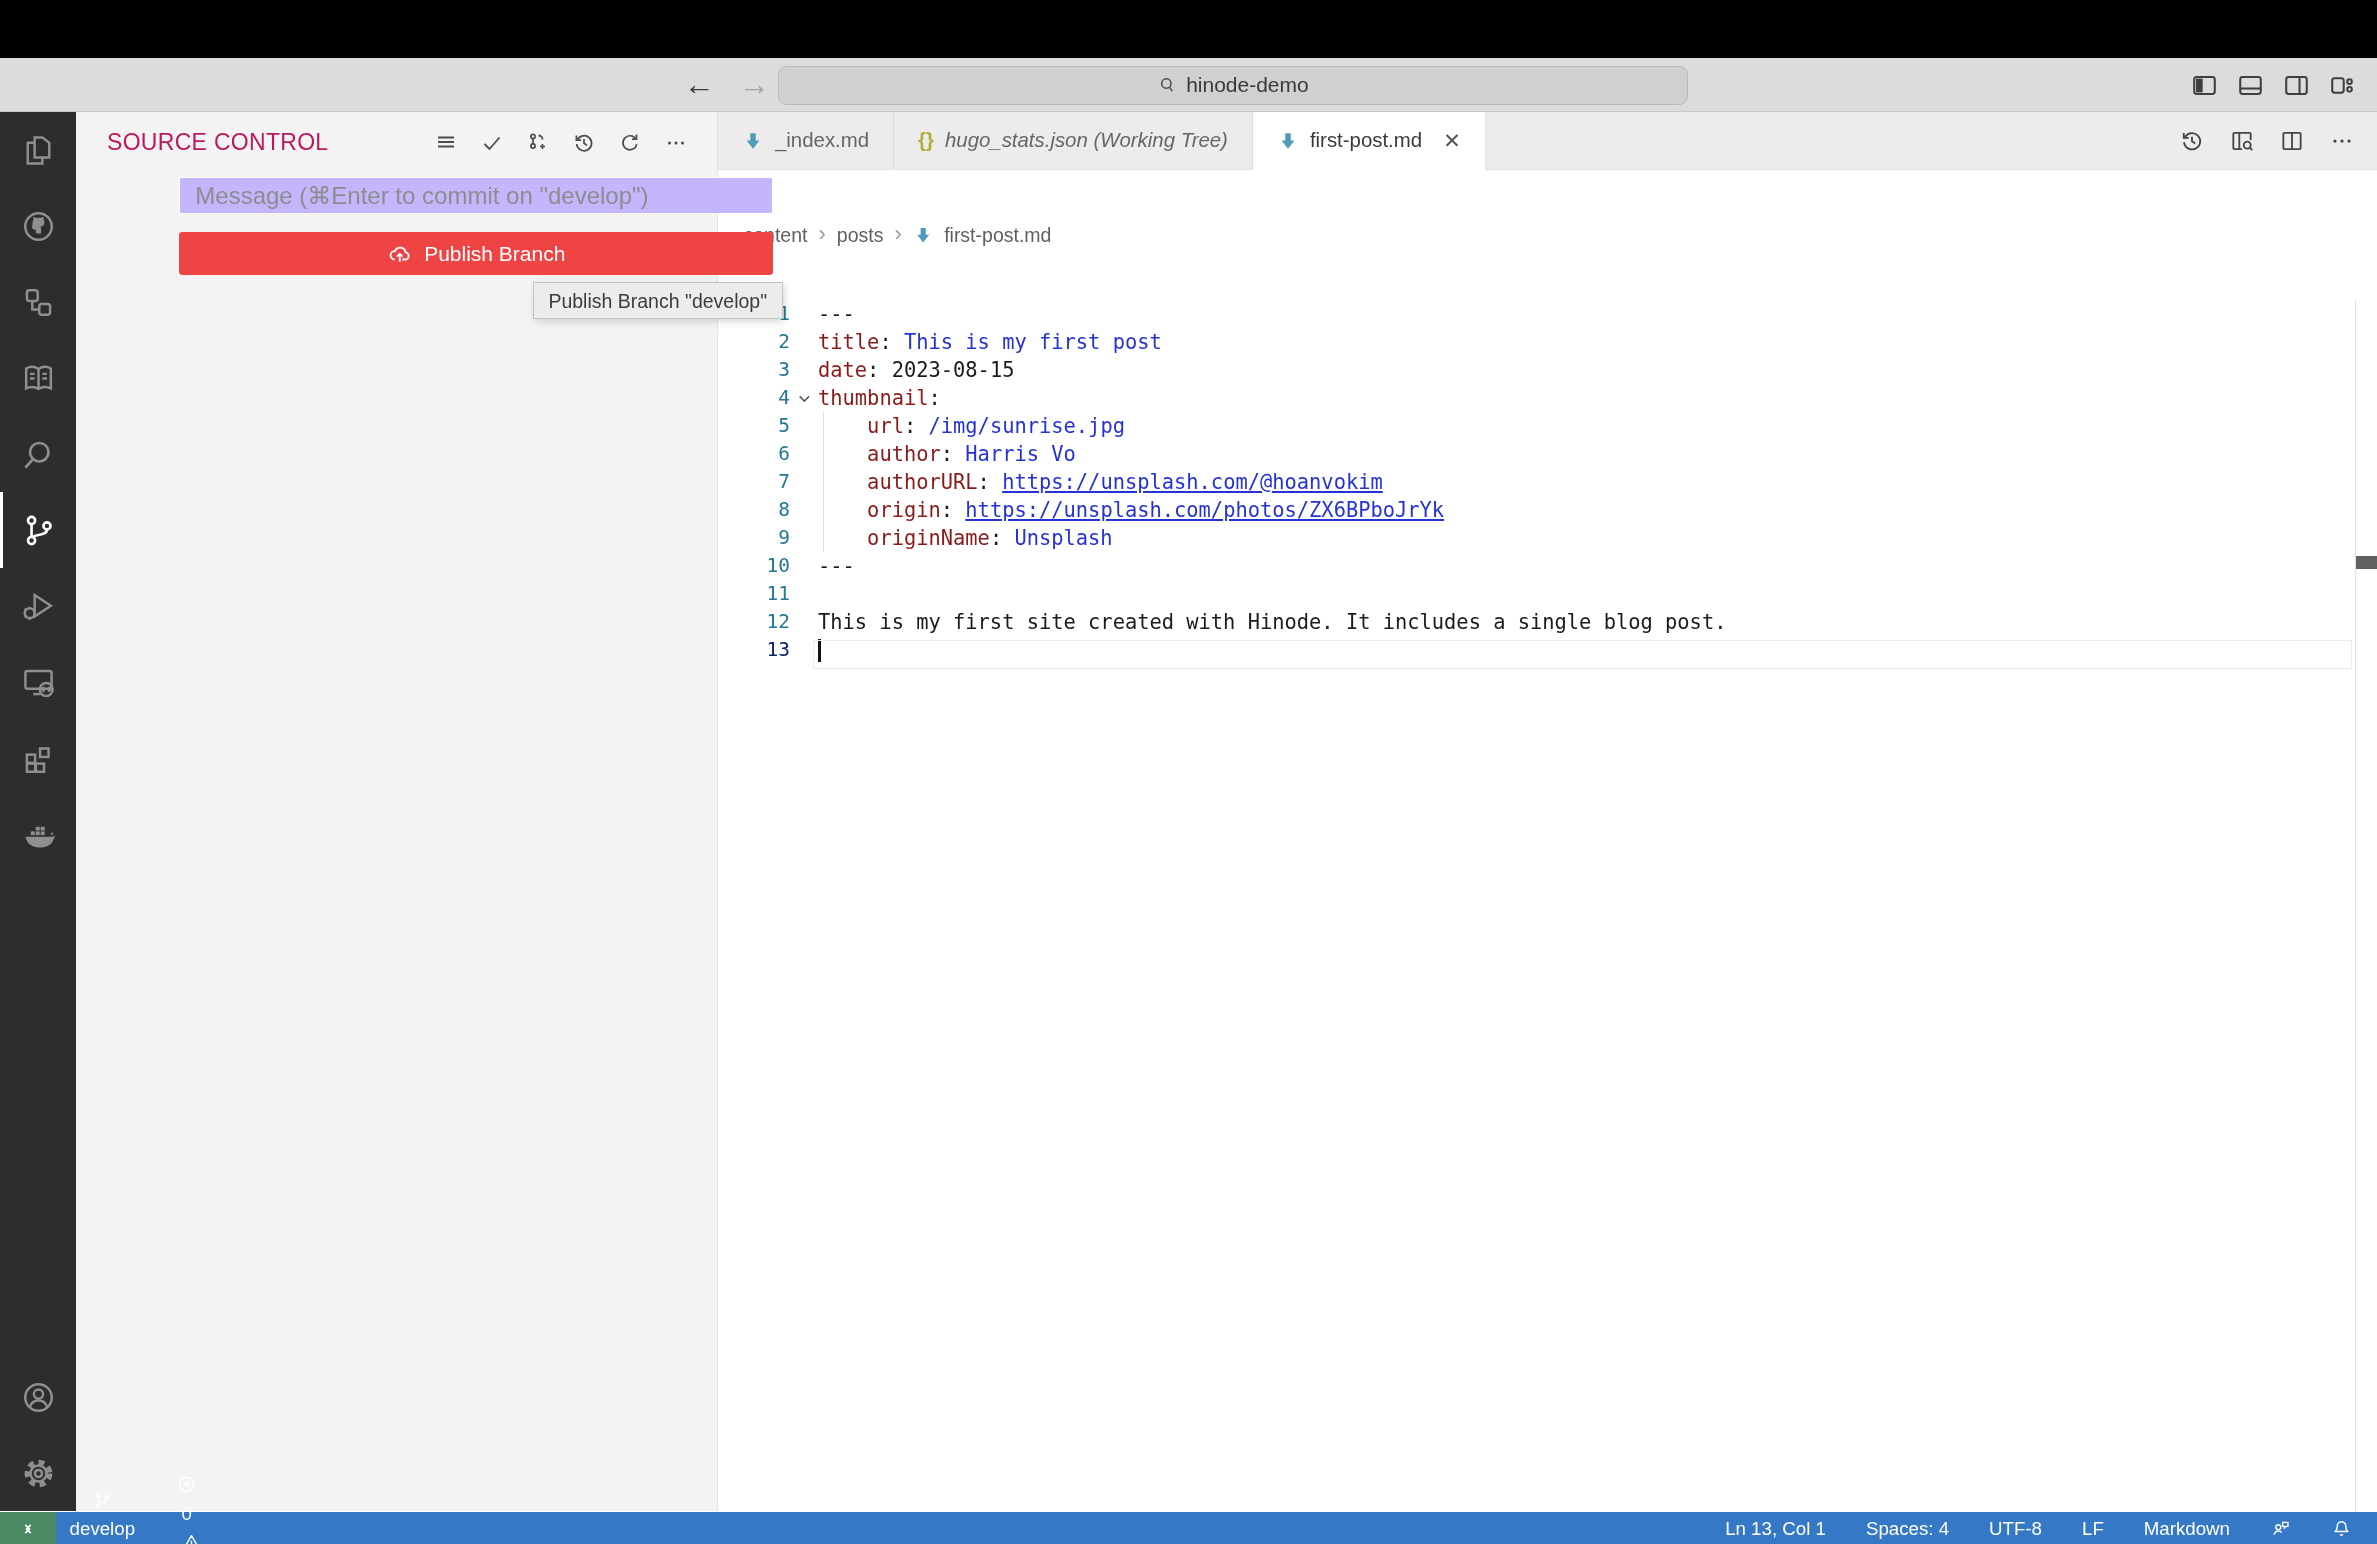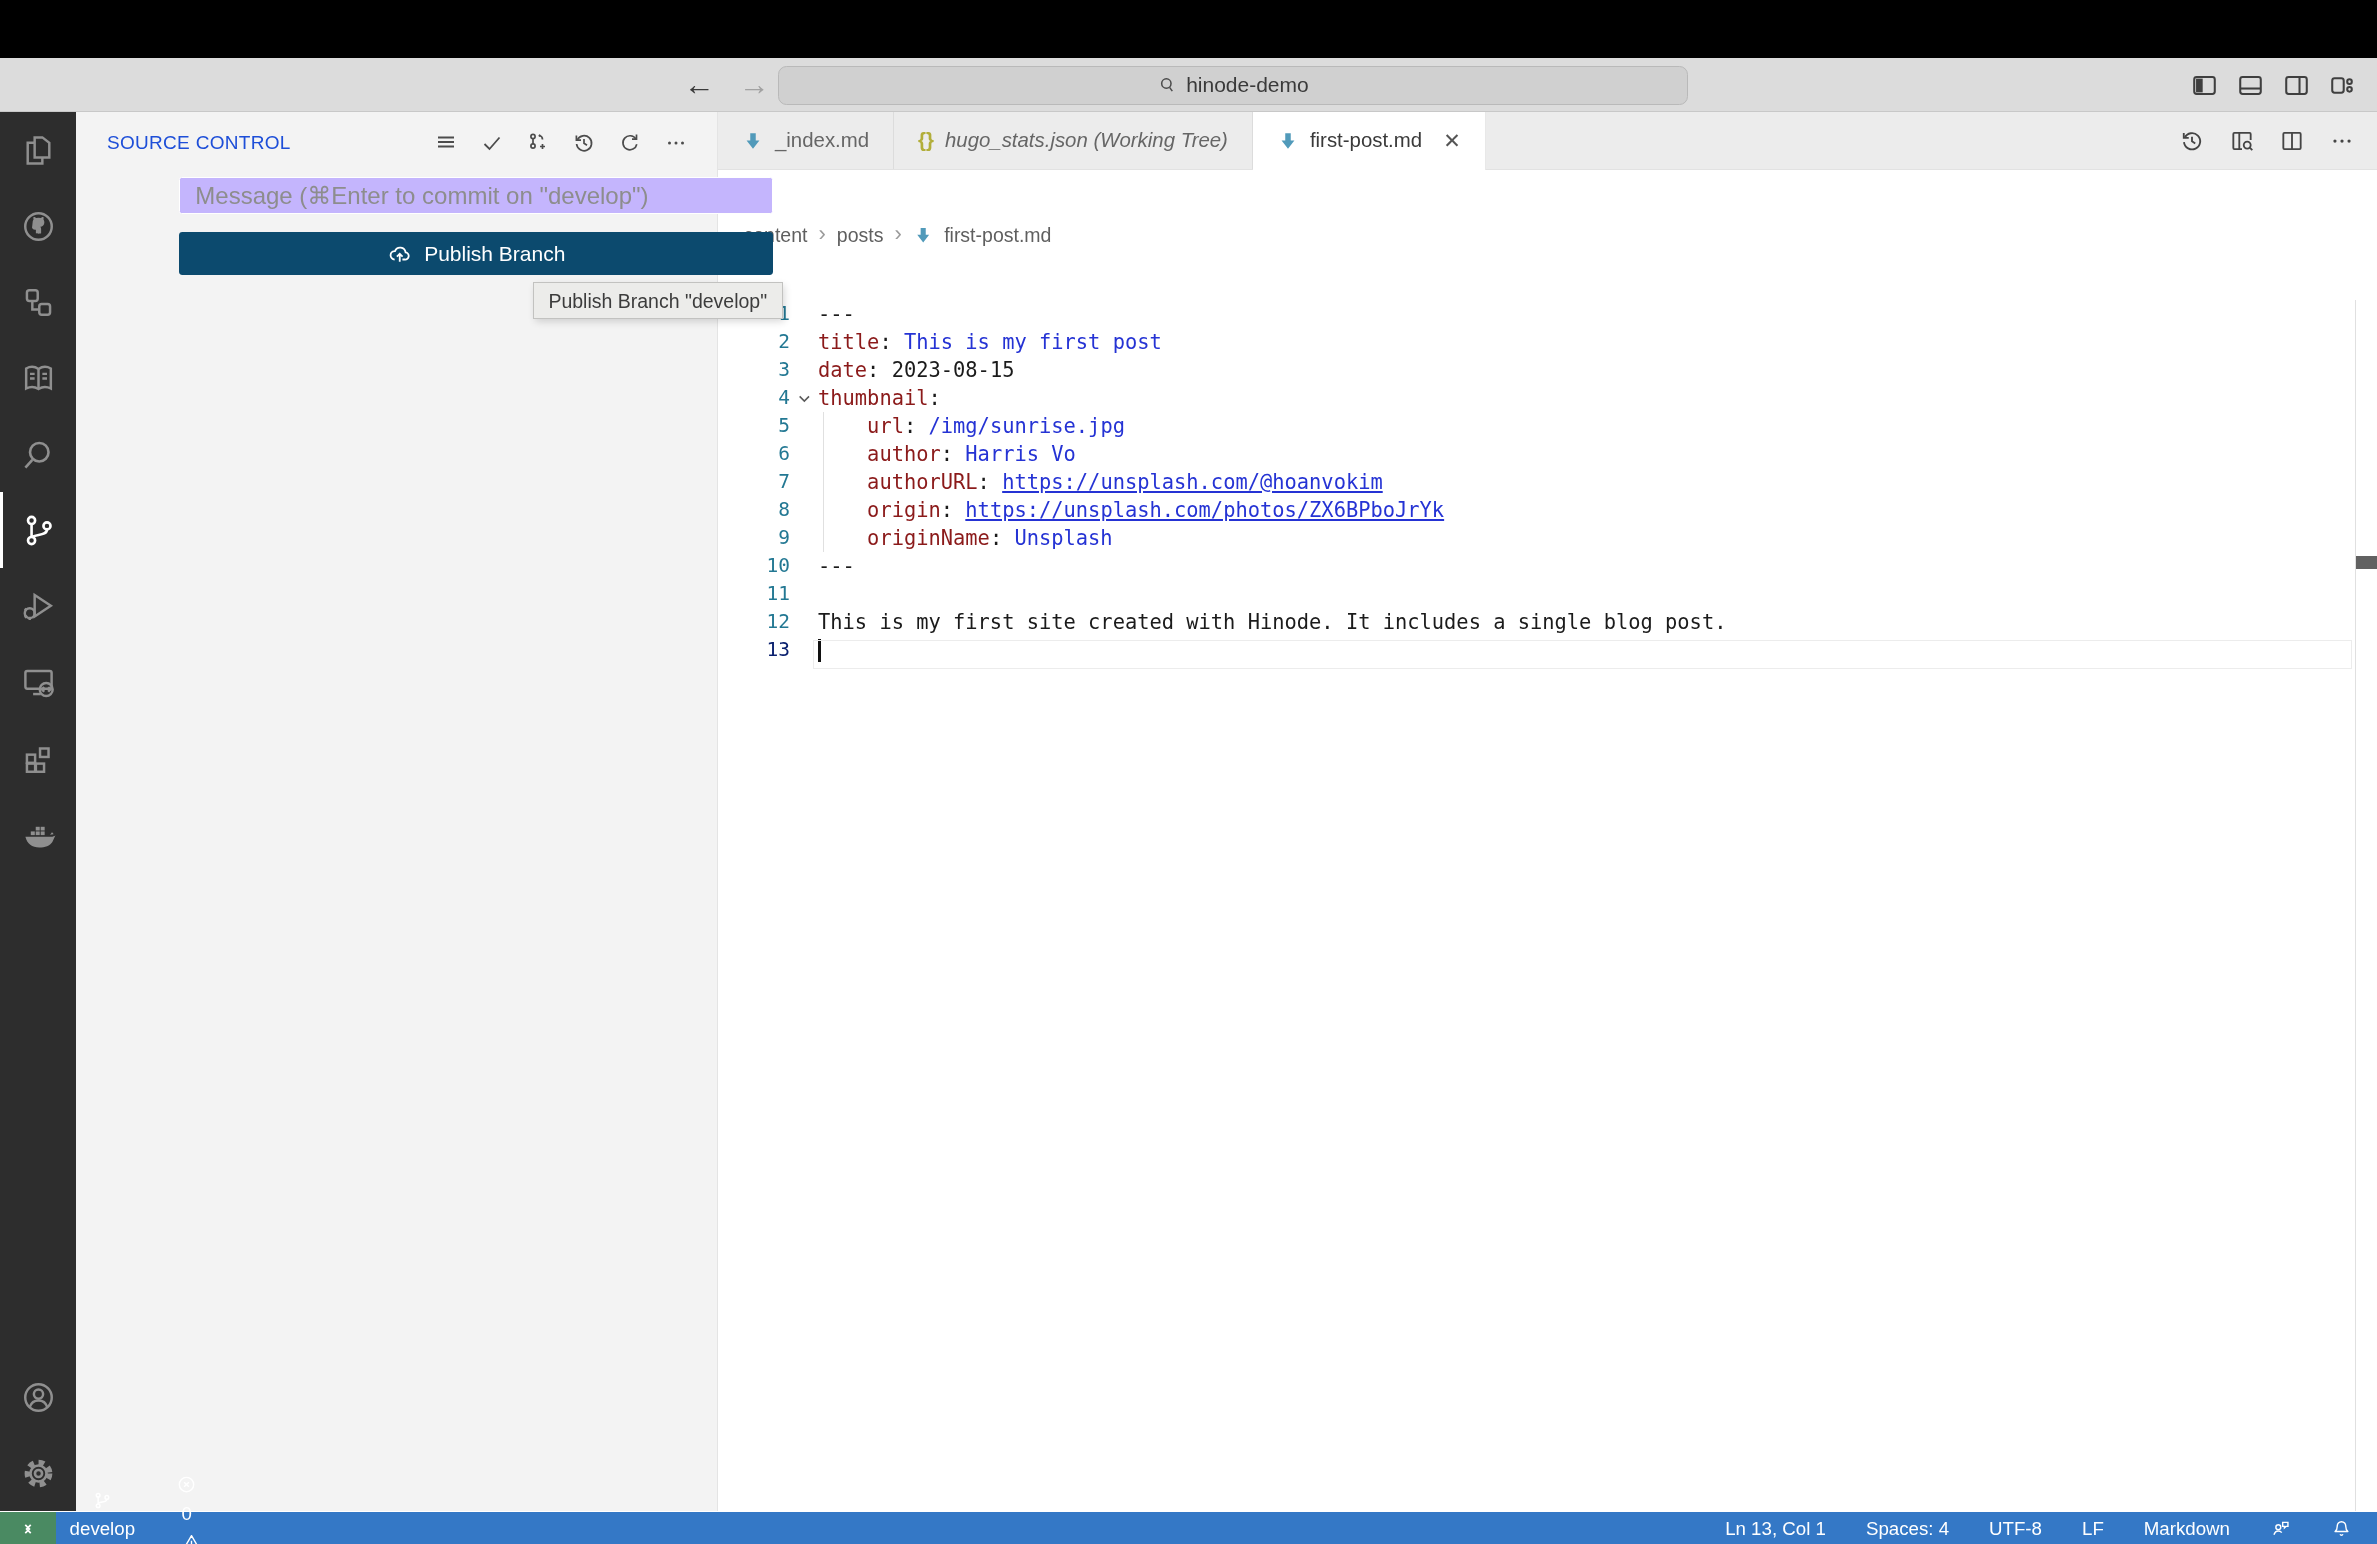--- a/index.html
+++ b/index.html
@@ -23,27 +23,27 @@
 
   .activitybar { width:76px; background:#2d2d2d; display:flex; flex-direction:column; align-items:stretch; flex:none; }
   .ab-item { height:76px; display:flex; align-items:center; justify-content:center; color:#8f8f8f; position:relative; cursor:pointer; }
   .ab-item svg { width:37px; height:37px; display:block; }
   .ab-item.active { color:#ffffff; }
   .ab-item.active::before { content:""; position:absolute; left:0; top:0; width:3.4px; height:100%; background:#fff; }
   .ab-spacer { flex:1; }
 
   .sidebar { width:642px; background:#f3f3f3; position:relative; flex:none; border-right:0.8px solid #e4e4e4; }
   .sc-header { display:flex; align-items:center; height:61px; padding:0 29px 0 31px; }
-  .sc-title { flex:1; font-size:19px; color:#1d4ed8; letter-spacing:0.3px; }
+  .sc-title { flex:1; font-size:23px; color:#be185d; letter-spacing:0.3px; }
   .sc-icons { display:flex; align-items:center; gap:22px; color:#4c4c4c; }
   .sc-icons svg { width:24px; height:24px; display:block; }
   .commit-input { position:absolute; left:103px; top:65px; width:594px; height:37px; background:#c4b5fd; border:0.8px solid #fff;
                   border-radius:2.5px; font-size:24px; padding:0 15.3px; color:#333; font-family:"Liberation Sans",sans-serif; outline:none; }
   .commit-input::placeholder { color:#8d8d8d; }
-  .publish-btn { position:absolute; left:103px; top:120px; width:594px; height:43px; background:#0c4a6e; border:none;
+  .publish-btn { position:absolute; left:103px; top:120px; width:594px; height:43px; background:#ef4444; border:none;
                  border-radius:3.4px; color:#fff; font-size:21px; display:flex; align-items:center; justify-content:center;
                  gap:12px; cursor:pointer; font-family:"Liberation Sans",sans-serif; }
   .publish-btn svg { width:25.5px; height:25.5px; }
 
   .tooltip { position:absolute; left:533px; top:282px; height:37px; padding:0 14.4px; background:#ececea;
              border:0.8px solid #c2c2c0; color:#3c3c3c; font-size:19.5px; line-height:36px; z-index:60;
              box-shadow:1.7px 2.5px 7.6px rgba(0,0,0,.16); white-space:nowrap; }
 
   
   .editor-col { flex:1; display:flex; flex-direction:column; background:#fff; min-width:0;gap:48px; }

